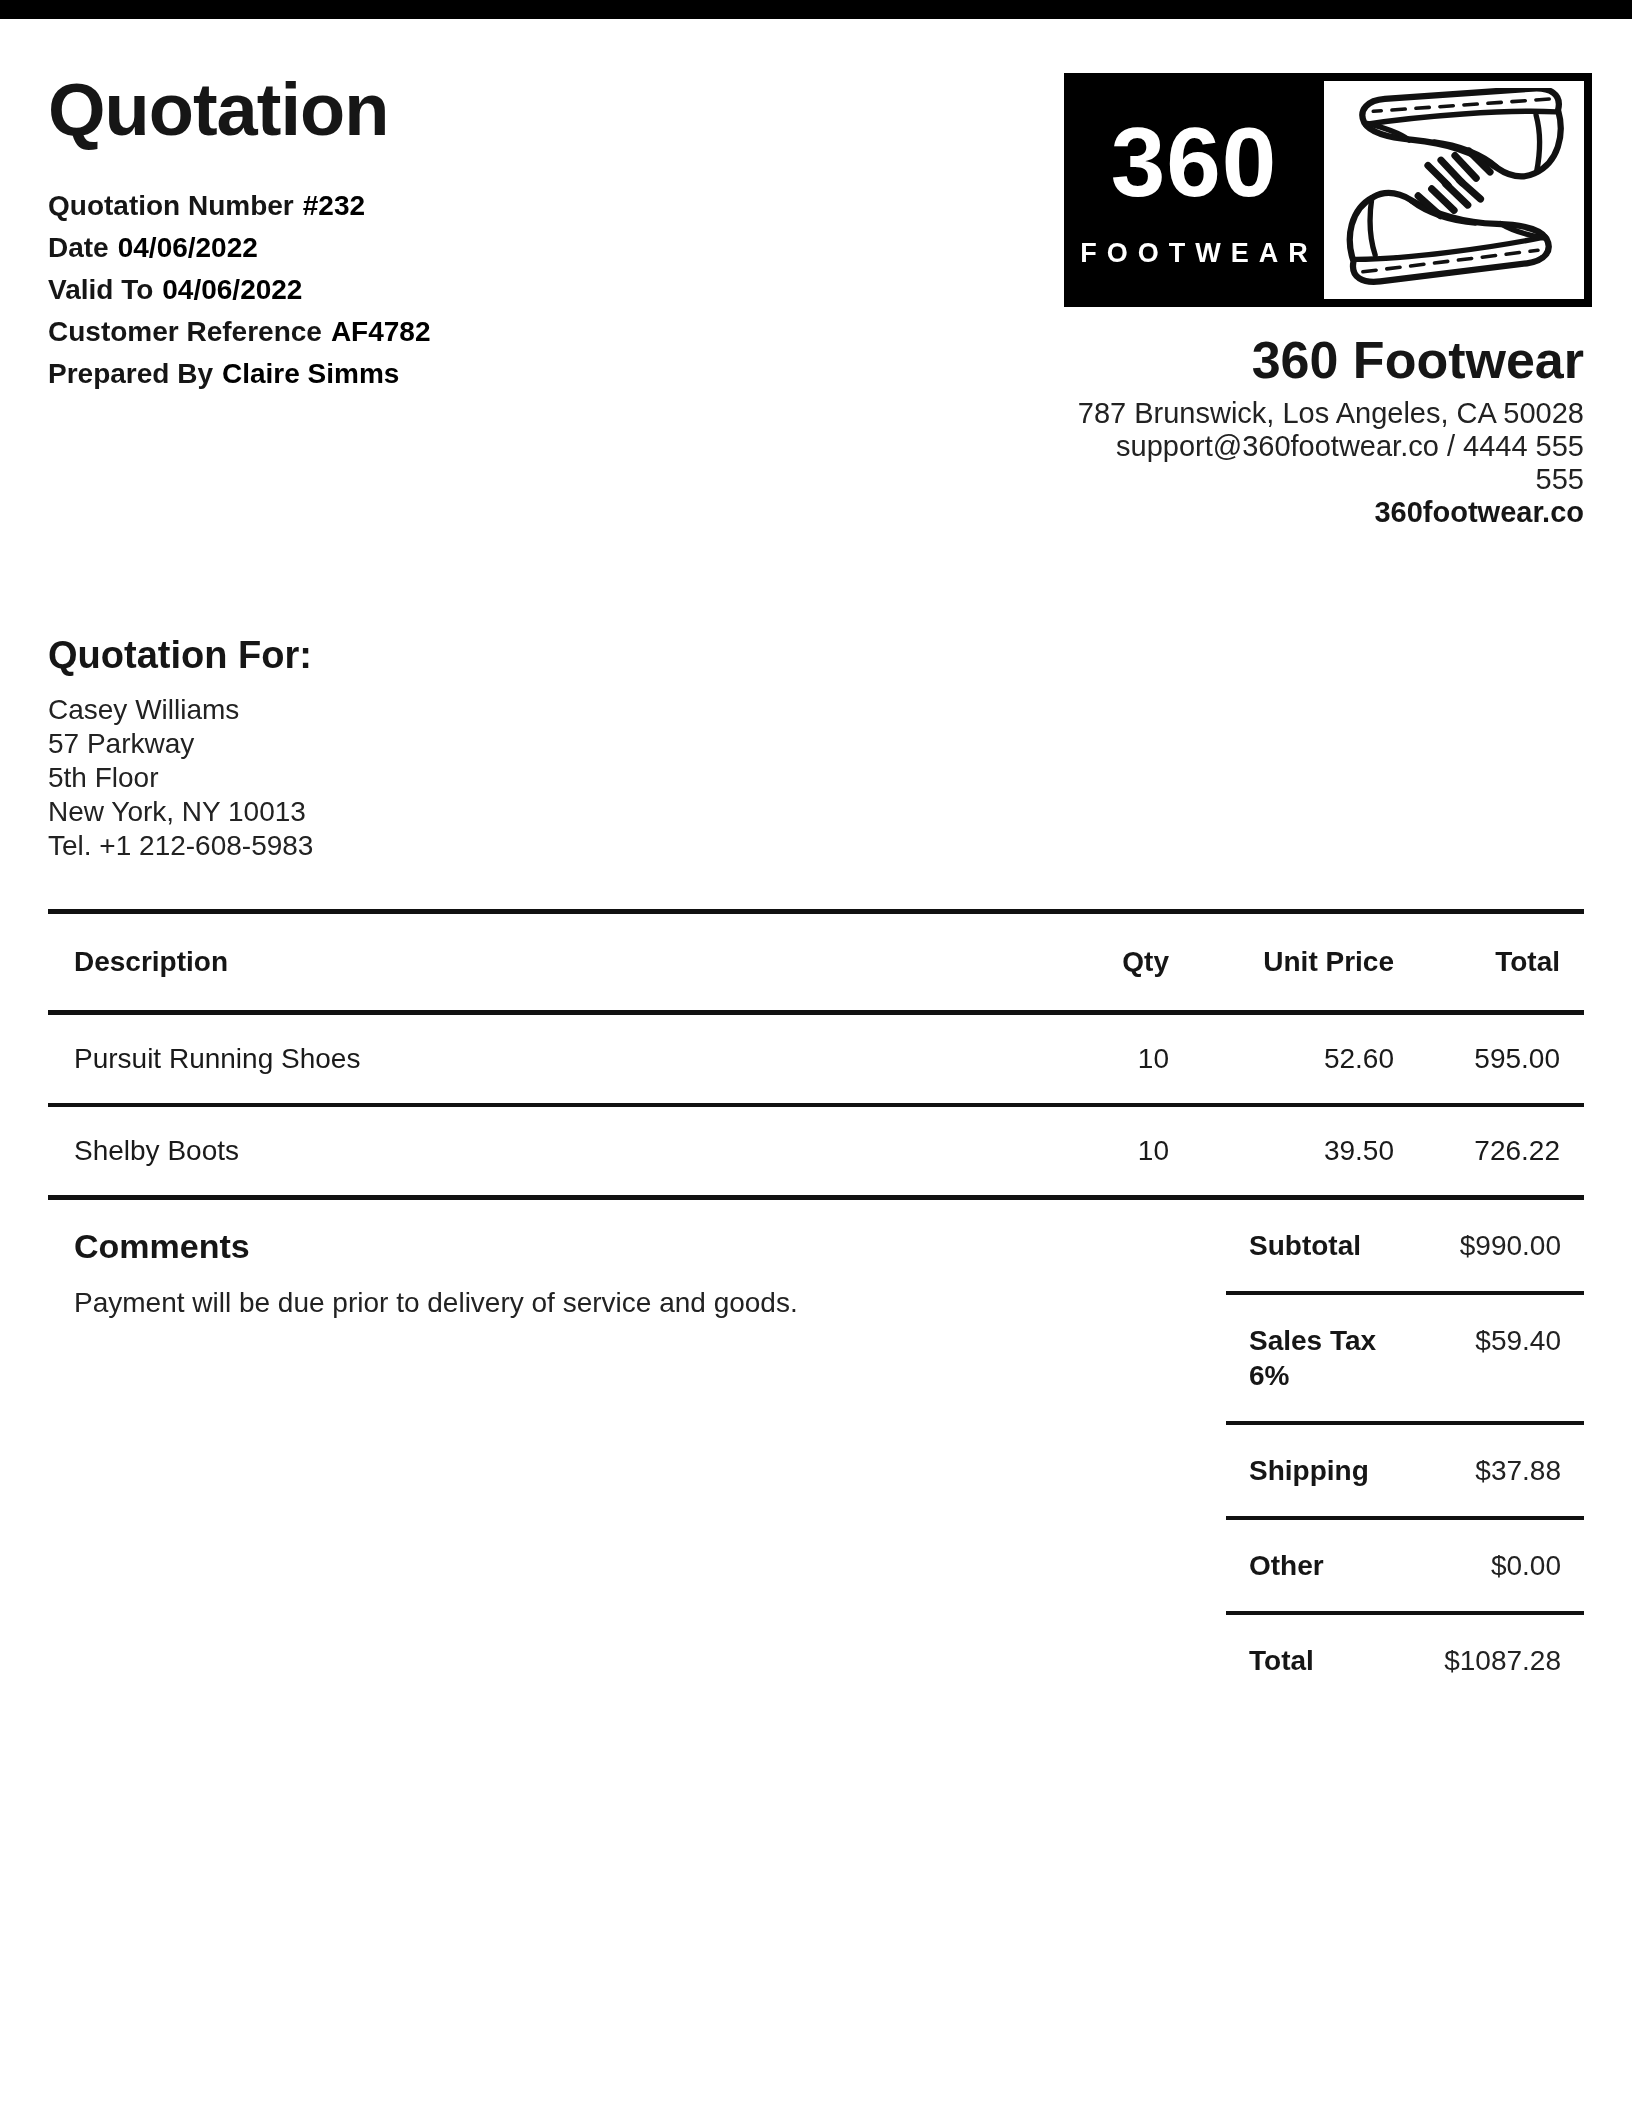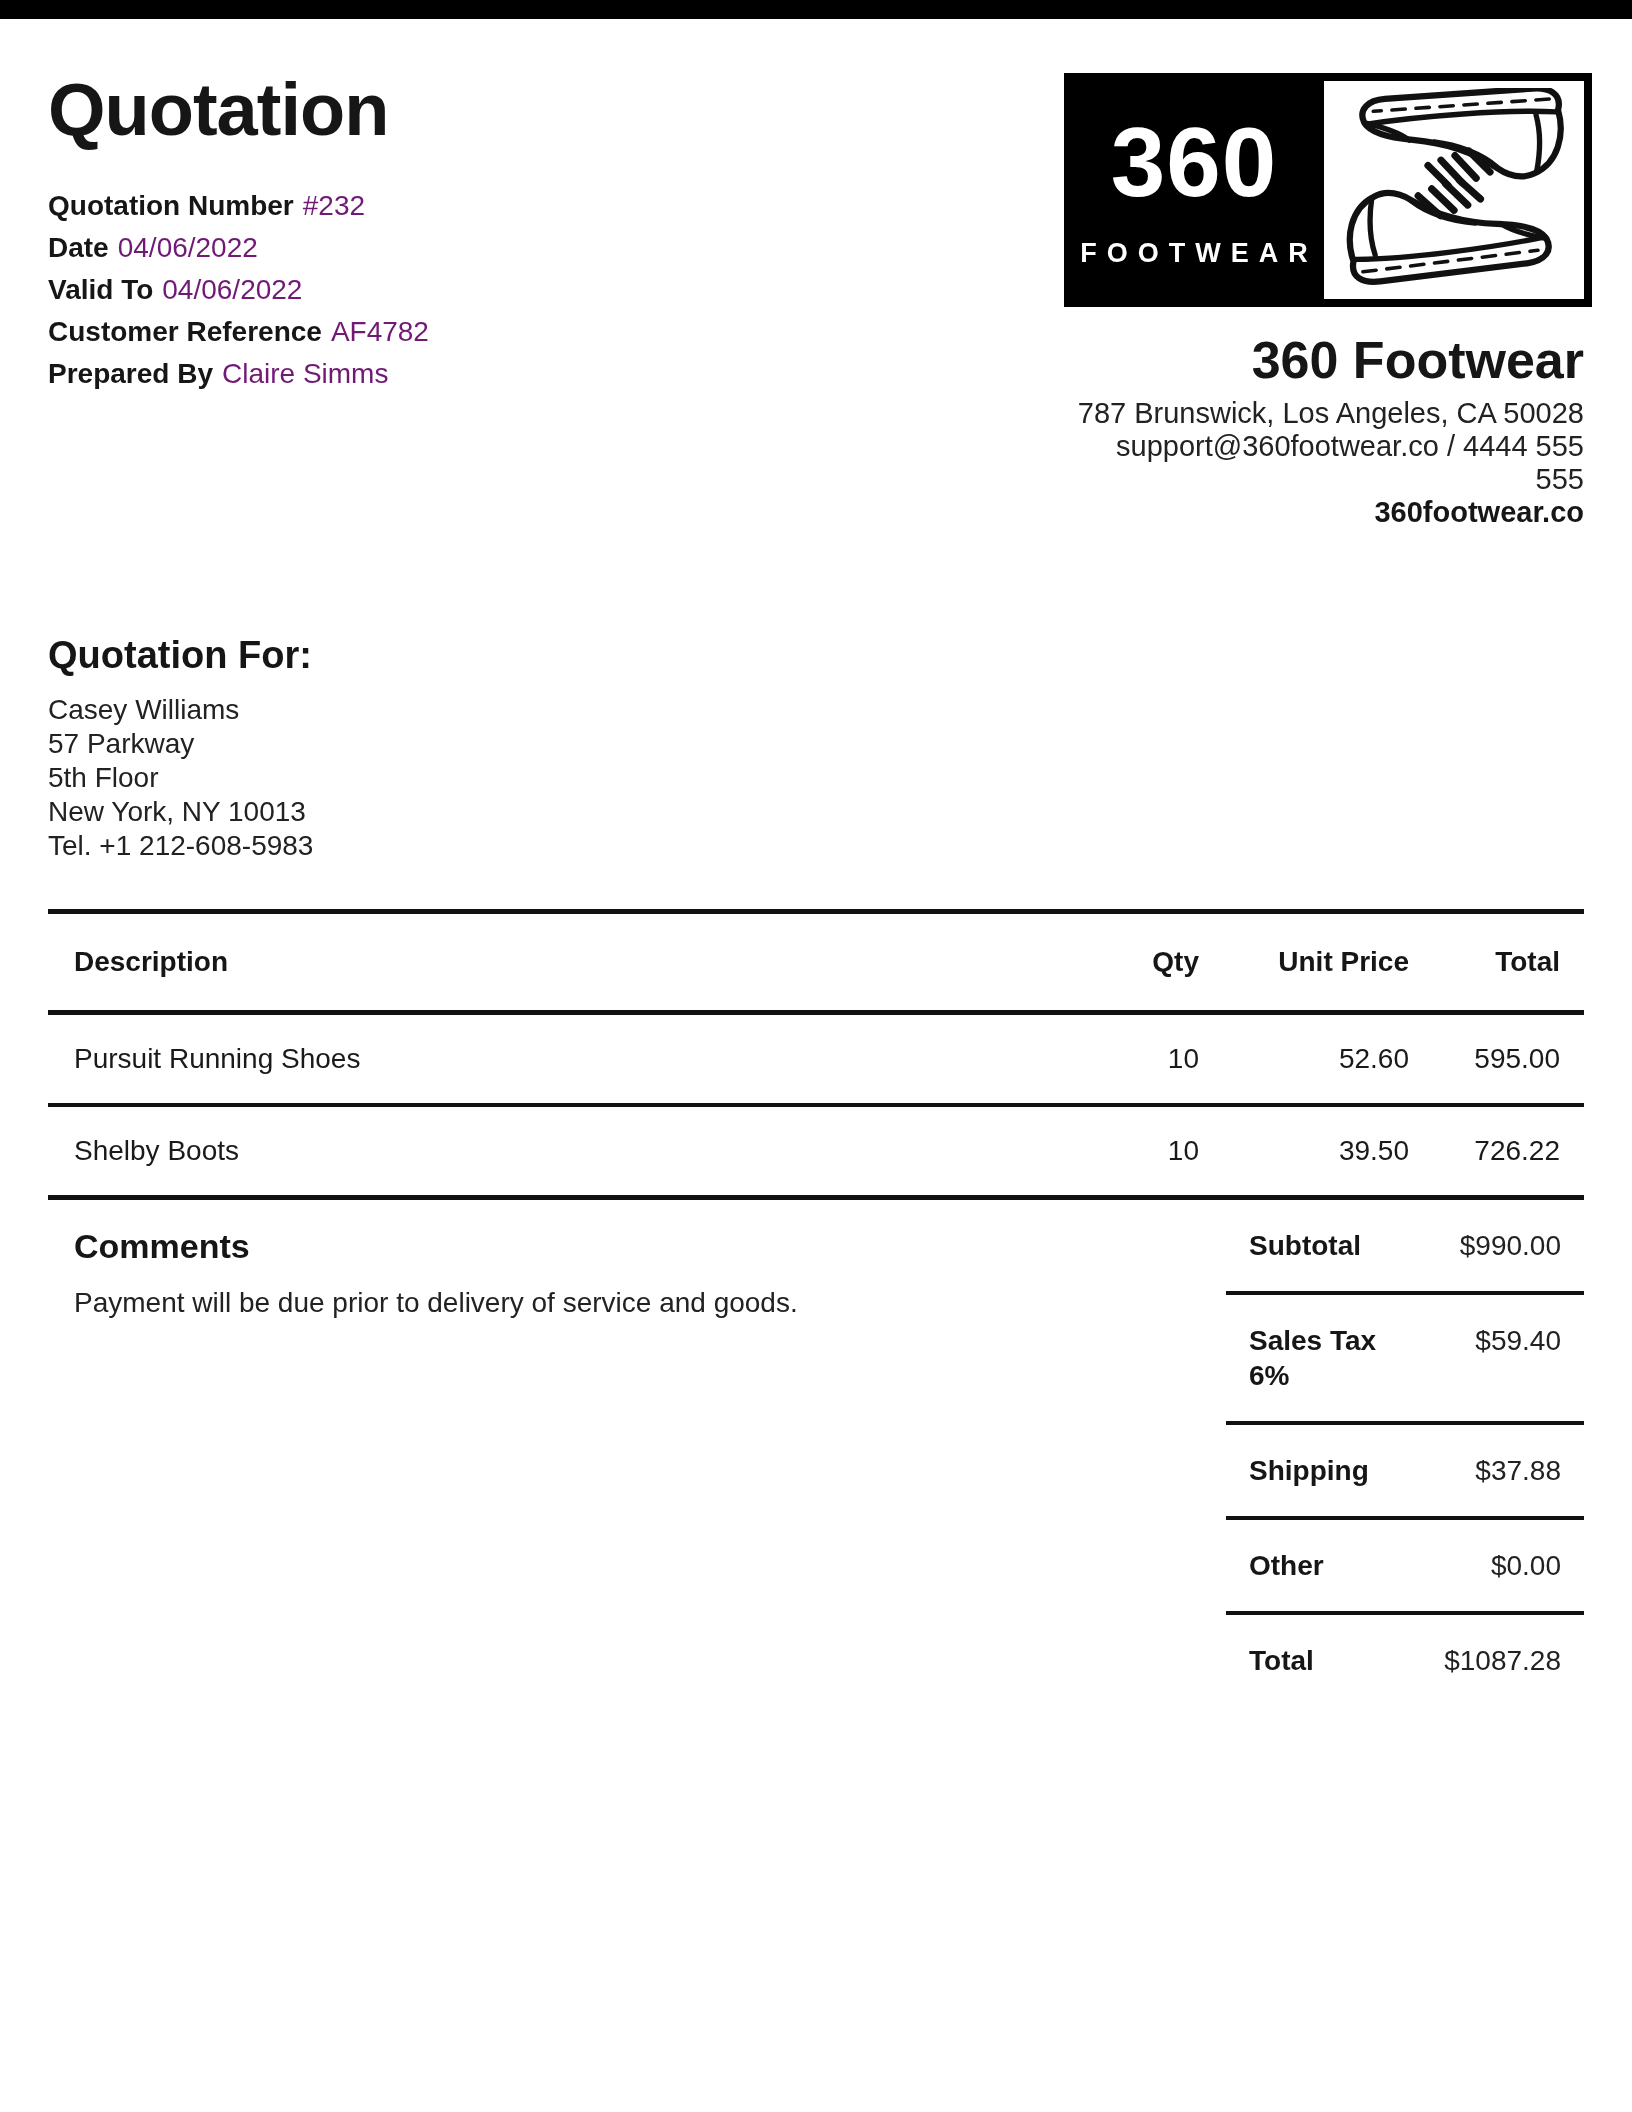--- a/index.html
+++ b/index.html
@@ -12,21 +12,21 @@
   }
   .top-band { height:19px; background:#000; width:100%; }
   .content { padding:0 48px; width:1632px; }
 
   
   .header { display:flex; justify-content:space-between; margin-top:54px; }
   .doc-title { font-size:74px; font-weight:700; letter-spacing:-1px; line-height:1; color:#161616; }
   .meta { margin-top:38px; font-size:28px; line-height:42px; }
   .meta-row { white-space:nowrap; }
   .meta-label { font-weight:700; margin-right:9px; color:#161616; }
-  .meta-value { font-weight:400; color:#701a75; }
+  .meta-value { font-weight:700; color:#000000; }
 
   .brand-col { width:520px; text-align:right; flex:none; }
   .logo { display:flex; border:8px solid #000; width:528px; height:234px; background:#fff; }
   .logo-left {
     background:#000; color:#fff; width:244px; flex:none;
     display:flex; flex-direction:column; align-items:center; justify-content:center;
     padding-top:6px;
   }
   .logo-number { font-size:98px; font-weight:700; line-height:.92; letter-spacing:1px; }
   .logo-word { font-size:27px; font-weight:700; letter-spacing:10px; margin-top:30px; text-indent:10px; }
@@ -38,21 +38,21 @@
   .company-line.first { margin-top:6px; }
   .company-site { font-size:29px; line-height:33px; font-weight:700; color:#161616; }
 
   
   .customer { margin-top:104px; }
   .section-heading { font-size:38px; font-weight:700; line-height:44px; color:#161616; }
   .customer-lines { margin-top:16px; font-size:28px; line-height:34px; color:#222; }
 
   
   .items { margin-top:46px; border-top:5px solid #111; border-bottom:5px solid #111; }
-  .items-row { display:grid; grid-template-columns:1fr 130px 210px 175px; align-items:center; }
+  .items-row { display:grid; grid-template-columns:1fr 130px 210px 175px; align-items:center;gap:15px; }
   .items-head { border-bottom:5px solid #111; font-weight:700; color:#161616; }
   .items-head .cell { padding-top:31px; padding-bottom:31px; }
   .items-body .items-row { border-bottom:4px solid #111; }
   .items-body .items-row:last-child { border-bottom:none; }
   .items-body .cell { padding-top:27px; padding-bottom:27px; }
   .cell { font-size:28px; line-height:34px; }
   .cell.desc { padding-left:26px; text-align:left; }
   .cell.num { text-align:right; }
   .cell.last { padding-right:24px; }
 

